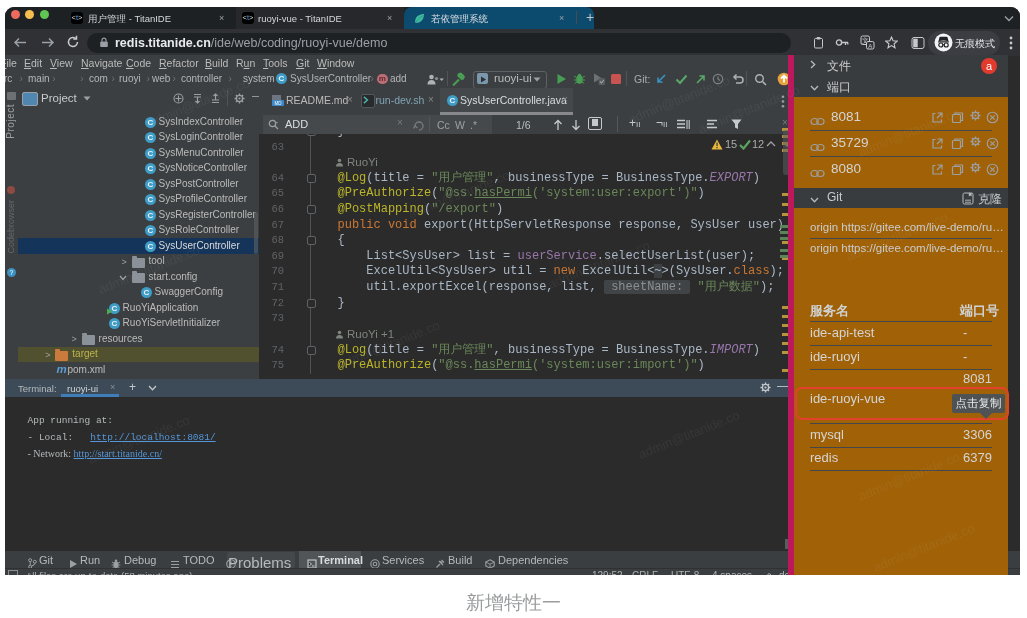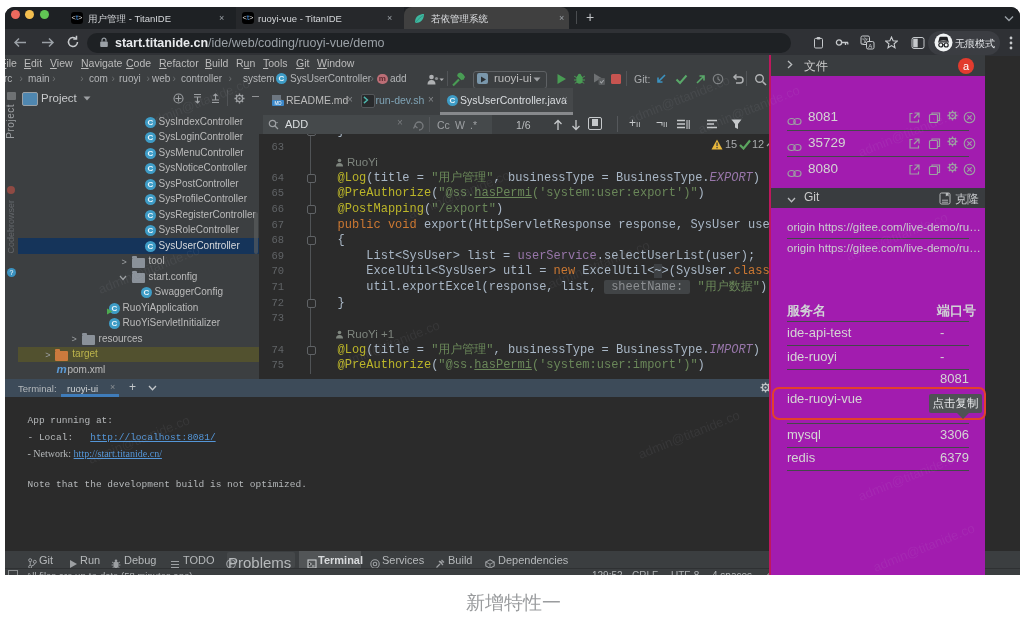--- a/index.html
+++ b/index.html
@@ -13,21 +13,21 @@
 .ctab .ttl{position:absolute;top:6px;white-space:nowrap;font-size:9.5px}
 .cx{position:absolute;top:6px;color:#9aa0a6;font-size:9px}
 .favi{position:absolute;top:5px;width:12px;height:12px;background:#000;border-radius:3px;
  color:#fff;font-size:7.5px;text-align:center;line-height:12px}
 #menubar{position:absolute;left:0;top:48px;width:801px;height:15px;background:#3c3f41;overflow:hidden}
 #crumbs{position:absolute;left:0;top:63px;width:801px;height:18px;background:#3c3f41;overflow:hidden}
 #lstrip{position:absolute;left:0;top:81px;width:13px;height:487px;background:#3c3f41;border-right:1px solid #323232}
 #tree{position:absolute;left:13px;top:81px;width:241px;height:291px;background:#3c3f41;overflow:hidden}
 #editor{position:absolute;left:254px;top:81px;width:533px;height:291px;background:#2b2b2b;overflow:hidden}
 #rstrip{position:absolute;left:787px;top:81px;width:14px;height:462px;background:#3c3f41}
-#rpanel{position:absolute;left:764px;top:48px;width:214px;height:520px;background:#a21caf;border-left:2px solid #be185d}
+#rpanel{position:absolute;left:783px;top:48px;width:214px;height:520px;background:#a16207;border-left:6px solid #be185d}
 #terminal{position:absolute;left:0;top:372px;width:787px;height:171px;background:#2b2b2b}
 #btoolbar{position:absolute;left:0;top:543px;width:1015px;height:18px;background:#3b3e40;border-top:1px solid #2b2b2b}
 #statusbar{position:absolute;left:0;top:561px;width:1015px;height:7px;background:#3b3e40;border-top:1px solid #2f3133;overflow:hidden}
 .treerow{position:absolute;left:0;width:241px;height:16px;font-size:12px;color:#bbbbbb;white-space:nowrap}
 .cicon{position:absolute;width:12px;height:12px;border-radius:50%;background:#3e9cc6;color:#eaf5fa;
  font-size:9px;font-weight:bold;text-align:center;line-height:12px}
 .folder{position:absolute;width:13px;height:10px;background:#90979e;border-radius:1px}
 .folder:before{content:"";position:absolute;left:0;top:-2px;width:5px;height:2px;background:inherit;border-radius:1px 1px 0 0}
 .arr{position:absolute;color:#9da0a3;font-size:9px}
 .codeline{position:absolute;left:302px;font-size:12px;line-height:15.5px;height:15.5px;
@@ -52,21 +52,21 @@
   <div class="ctab" style="left:58px;width:172px">
     <div class="favi" style="left:8px"><span style="color:#ddd">&lt;</span><span style="color:#4a9ff5">t</span><span style="color:#ddd">&gt;</span></div>
     <div class="ttl" style="left:25px;color:#d5d7da">用户管理 - TitanIDE</div>
     <div class="cx" style="left:156px">×</div>
   </div>
   <div class="ctab" style="left:231px;width:168px;background:#26282b">
     <div class="favi" style="left:6px"><span style="color:#ddd">&lt;</span><span style="color:#4a9ff5">t</span><span style="color:#ddd">&gt;</span></div>
     <div class="ttl" style="left:22px;color:#d5d7da">ruoyi-vue - TitanIDE</div>
     <div class="cx" style="left:151px">×</div>
   </div>
-  <div class="ctab" style="left:399px;width:165px;background:#404040;border-radius:8px 8px 0 0">
+  <div class="ctab" style="left:399px;width:190px;background:#0c4a6e;border-radius:8px 8px 0 0">
     <svg style="position:absolute;left:9px;top:5px" width="13" height="13" viewBox="0 0 13 13">
           <path d="M2 10 C2 4 7 2 11 2 C11 8 7 11 3 11 Z" fill="#3eb8a0"></path>
           <path d="M2.5 10.5 C5 7 8 5 10 3.5" stroke="#2a8f7c" stroke-width="0.8" fill="none"></path>
         </svg>
     <div class="ttl" style="left:27px;color:#dfe1e4">若依管理系统</div>
     <div class="cx" style="left:155px">×</div>
   </div>
   <div style="position:absolute;left:570.5px;top:4px;width:1px;height:13px;background:#4a4d50"></div>
   <div style="position:absolute;left:581px;top:2px;color:#c3c6c9;font-size:14px">+</div>
   <svg style="position:absolute;left:999px;top:8px" width="10" height="7" viewBox="0 0 10 7">
@@ -83,21 +83,21 @@
       </svg>
   <svg style="position:absolute;left:61px;top:6px" width="14" height="14" viewBox="0 0 14 14">
         <path d="M11.5 7 a4.5 4.5 0 11-1.3-3.2" stroke="#c6c9cc" stroke-width="1.5" fill="none"></path>
         <path d="M10.5 0.8 V4 H7.3" fill="none" stroke="#c6c9cc" stroke-width="1.5"></path>
       </svg>
   <div style="position:absolute;left:82px;top:3.5px;width:704px;height:20px;background:#1e2124;border-radius:10px"></div>
   <svg style="position:absolute;left:94px;top:8px" width="10" height="11" viewBox="0 0 10 11">
         <rect x="1.2" y="4.5" width="7.6" height="5.5" rx="1" fill="#9aa0a6"></rect>
         <path d="M3 4.5 V3.2 a2 2 0 014 0 V4.5" stroke="#9aa0a6" stroke-width="1.2" fill="none"></path>
       </svg>
-  <div style="position:absolute;left:110px;top:6.5px;font-size:12.5px;color:#e8eaed;white-space:nowrap"><b>start.titanide.cn</b><span style="color:#9aa0a6">/ide/web/coding/ruoyi-vue/demo</span></div>
+  <div style="position:absolute;left:110px;top:6.5px;font-size:12.5px;color:#e8eaed;white-space:nowrap"><b>redis.titanide.cn</b><span style="color:#9aa0a6">/ide/web/coding/ruoyi-vue/demo</span></div>
 
   <svg style="position:absolute;left:807px;top:7px" width="13" height="13" viewBox="0 0 13 13">
         <rect x="2.5" y="2.4" width="8" height="9.6" rx="1.2" stroke="#c6c9cc" fill="none"></rect>
         <rect x="4.7" y="1" width="3.6" height="2.6" rx="0.8" fill="#c6c9cc"></rect>
       </svg>
   <svg style="position:absolute;left:830px;top:9px" width="15" height="9" viewBox="0 0 15 9">
         <circle cx="4" cy="4.5" r="2.6" stroke="#c6c9cc" stroke-width="1.3" fill="none"></circle>
         <path d="M6.6 4.5 H13 M10.5 4.5 V7 M12.8 4.5 V6.4" stroke="#c6c9cc" stroke-width="1.3"></path>
       </svg>
   <svg style="position:absolute;left:855px;top:6px" width="15" height="15" viewBox="0 0 15 15">
@@ -539,21 +539,20 @@
         <circle cx="6" cy="6" r="3.4" fill="none" stroke="#c3c7ca" stroke-width="1.4"></circle>
         <g stroke="#c3c7ca" stroke-width="1.5">
           <path d="M6 0.5 V2.2 M6 9.8 V11.5 M0.5 6 H2.2 M9.8 6 H11.5 M2.1 2.1 L3.3 3.3 M8.7 8.7 L9.9 9.9 M9.9 2.1 L8.7 3.3 M3.3 8.7 L2.1 9.9"></path>
         </g>
         <circle cx="6" cy="6" r="1.2" fill="#c3c7ca"></circle>
       </svg>
       <div style="position:absolute;left:772px;top:0px;color:#c3c7ca;font-size:12px">—</div>
       <div style="position:absolute;left:22.5px;top:36.0px;font-family:'Liberation Mono',monospace;font-size:9.5px;color:#b5b8ba;white-space:pre">App running at:</div>
       <div style="position:absolute;left:22.5px;top:52.9px;font-family:'Liberation Mono',monospace;font-size:9.5px;color:#b5b8ba;white-space:pre">- Local:   <span style="color:#5496d8;text-decoration:underline">http://localhost:8081/</span></div>
       <div style="position:absolute;left:22.5px;top:69.0px;font-family:Liberation Serif, serif;font-size:10px;color:#b5b8ba;white-space:pre">- Network: <span style="color:#5496d8;text-decoration:underline">http://start.titanide.cn/</span></div>
-      <div style="position:absolute;left:22.5px;top:99.7px;font-family:'Liberation Mono',monospace;font-size:9.5px;color:#b5b8ba;white-space:pre">Note that the development build is not optimized.</div>
       <div style="position:absolute;left:780px;top:160px;width:5px;height:10px;background:#5a5d60"></div>
     </div>
  <div id="btoolbar">
       <div style="position:absolute;left:222px;top:1px;width:68px;height:16px;background:#45484a;border-radius:2px"></div>
       <div style="position:absolute;left:294px;top:0px;width:62px;height:18px;background:#525557"></div>
       <div style="position:absolute;left:23px;top:4px"><svg width="9" height="11" viewBox="0 0 9 11">
           <circle cx="2.2" cy="2.2" r="1.5" fill="none" stroke="#9da0a3"></circle>
           <circle cx="2.2" cy="8.8" r="1.5" fill="none" stroke="#9da0a3"></circle>
           <circle cx="6.8" cy="3.8" r="1.5" fill="none" stroke="#9da0a3"></circle>
           <path d="M2.2 3.7 V7.3 M6.8 5.3 q0 2-3.1 2.6" fill="none" stroke="#9da0a3"></path>
@@ -619,20 +618,26 @@
       </svg>
     </div>
  <div id="rpanel">
       <div class="phead" style="top:0px;height:21px">
         <div class="car" style="top:5px"><svg width="6" height="9" viewBox="0 0 6 9">
             <path d="M1 1 L4.7 4.5 L1 8" stroke="#b8bbbd" stroke-width="1.3" fill="none"></path>
           </svg></div>
         <div class="lbl" style="top:3px">文件</div>
       </div>
       <div style="position:absolute;left:187px;top:3px;width:16px;height:16px;border-radius:50%;background:#e23b2e;color:#fff;font-size:11px;text-align:center;line-height:16px;z-index:5">a</div>
+      <div class="phead" style="top:21px;height:21px">
+        <div class="car" style="top:6px"><svg width="9" height="6" viewBox="0 0 9 6">
+            <path d="M1 1 L4.5 4.7 L8 1" stroke="#b8bbbd" stroke-width="1.3" fill="none"></path>
+          </svg></div>
+        <div class="lbl" style="top:3px">端口</div>
+      </div>
       <div style="position:absolute;left:16px;top:57px"><svg width="15" height="9" viewBox="0 0 15 9">
           <ellipse cx="4.6" cy="4.5" rx="3.6" ry="3" fill="none" stroke="#9da0a3" stroke-width="1.2"></ellipse>
           <ellipse cx="10.4" cy="4.5" rx="3.6" ry="3" fill="none" stroke="#9da0a3" stroke-width="1.2"></ellipse>
         </svg></div>
       <div class="prow" style="left:37px;top:54px;font-size:13.5px">8081</div>
       <svg style="position:absolute;left:137px;top:56px" width="13" height="13" viewBox="0 0 13 13">
         <path d="M4.5 2.5 H2 V11 H10.5 V8.5" stroke="#9da0a3" stroke-width="1.2" fill="none"></path>
         <path d="M6.5 2 H11 V6.5 M11 2 L6 7" stroke="#9da0a3" stroke-width="1.2" fill="none"></path>
       </svg>
       <svg style="position:absolute;left:157px;top:56px" width="13" height="13" viewBox="0 0 13 13">

